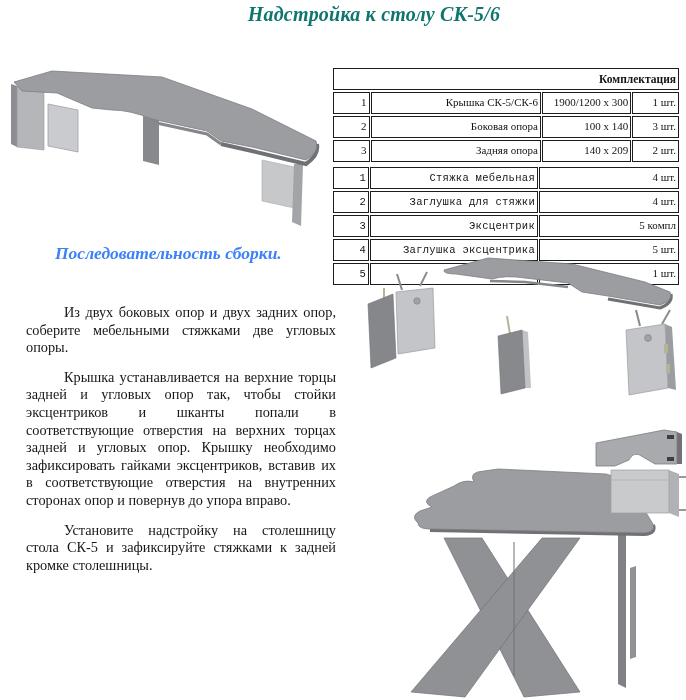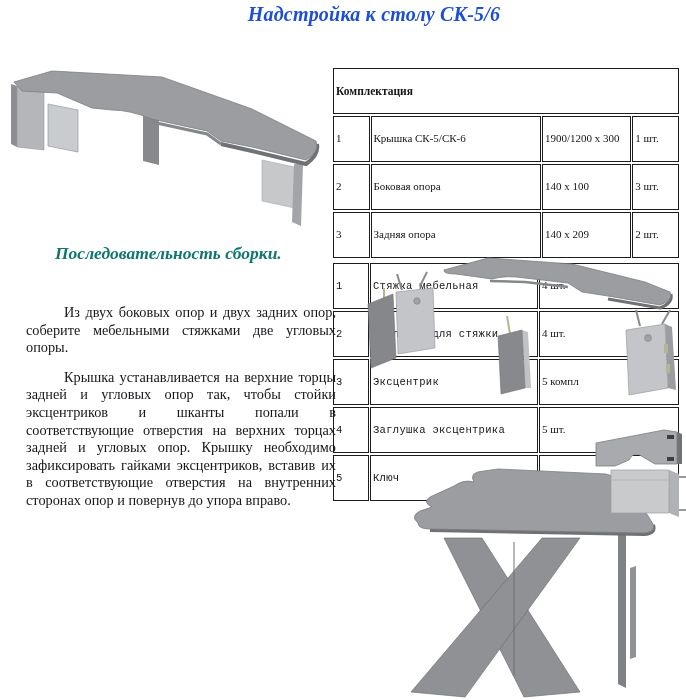--- a/index.html
+++ b/index.html
@@ -17,21 +17,21 @@
   .doc-title {
     position: absolute;
     top: 3px;
     left: 62px;
     width: 624px;
     text-align: center;
     font-size: 20px;
     font-weight: bold;
     font-style: italic;
     letter-spacing: 0.2px;
-    color: #1d4ed8;
+    color: #0f766e;
   }
 
   
   .fig { position: absolute; }
   .fig-shelf   { left: 0px;   top: 52px;  width: 335px; height: 180px; }
   .fig-explode { left: 340px; top: 248px; width: 346px; height: 152px; }
   .fig-desk    { left: 368px; top: 420px; width: 318px; height: 280px; }
 
   
   .tables-wrap { position: absolute; left: 332px; top: 66px; width: 348px; }
@@ -39,23 +39,23 @@
     border-collapse: separate;
     border-spacing: 1px 2px;
     width: 100%;
     table-layout: fixed;
     font-size: 11px;
     line-height: 1.05;
     margin-bottom: 1px;
   }
   table.parts td, table.parts th {
     border: 1px solid #1c1c1c;
-    text-align: left;
+    text-align: right;
     vertical-align: middle;
-    padding: 16px 2px;
+    padding: 4px 2px;
     height: 12px;
     overflow: hidden;
     white-space: nowrap;
     font-weight: normal;
   }
   table.parts th.section {
     font-weight: bold;
     font-size: 11.5px;
   }
   .mono {
@@ -65,21 +65,21 @@
   }
 
   
   .assembly-heading {
     position: absolute;
     left: 55px;
     top: 243px;
     font-size: 17.5px;
     font-weight: bold;
     font-style: italic;
-    color: #0f766e;
+    color: #3b82f6;
   }
 
   
   .body-text {
     position: absolute;
     left: 14px;
     top: 292px;
     width: 334px;
     font-size: 14.3px;
     line-height: 17.6px;
@@ -127,21 +127,21 @@
           </tr>
       <tr>
         <td>1</td>
         <td>Крышка СК-5/СК-6</td>
         <td>1900/1200 x 300</td>
         <td>1 шт.</td>
       </tr>
       <tr>
         <td>2</td>
         <td>Боковая опора</td>
-        <td>140 x 100</td>
+        <td>100 x 140</td>
         <td>3 шт.</td>
       </tr>
       <tr>
         <td>3</td>
         <td>Задняя опора</td>
         <td>140 x 209</td>
         <td>2 шт.</td>
       </tr>
     </tbody>
       </table>
@@ -180,20 +180,21 @@
       </tr>
     </tbody>
       </table>
   </div>
 
   <div class="assembly-heading">Последовательность сборки.</div>
 
   <div class="body-text">
     <p>Из двух боковых опор и двух задних опор, соберите мебельными стяжками две угловых опоры.</p>
     <p>Крышка устанавливается на верхние торцы задней и угловых опор так, чтобы стойки эксцентриков и шканты попали в соответствующие отверстия на верхних торцах задней и угловых опор. Крышку необходимо зафиксировать гайками эксцентриков, вставив их в соответствующие отверстия на внутренних сторонах опор и повернув до упора вправо.</p>
+    <p>Установите надстройку на столешницу стола СК-5 и зафиксируйте стяжками к задней кромке столешницы.</p>
   </div>
 
   <svg class="fig fig-explode" viewBox="0 0 346 152">
     <g>
       <path d="M 268,51 L 320,60 Q 333,55 331,46" fill="none" stroke="#6f7174" stroke-width="3"></path>
       <path d="M 150,33 L 185,34 L 228,39" fill="none" stroke="#85878a" stroke-width="2.5"></path>
       <path d="M 104,22 L 148,10 L 232,16 L 305,34 L 330,44 Q 334,52 320,57 L 268,48 L 242,44 L 228,35 L 185,30 Q 165,27 152,31 L 116,26 Q 103,26 104,22 Z" fill="#9b9da0" stroke="#7c7e81" stroke-width="0.8"></path>
     </g>
     <g>
       <line x1="62" y1="42" x2="57" y2="26" stroke="#8a8c8e" stroke-width="2"></line>

